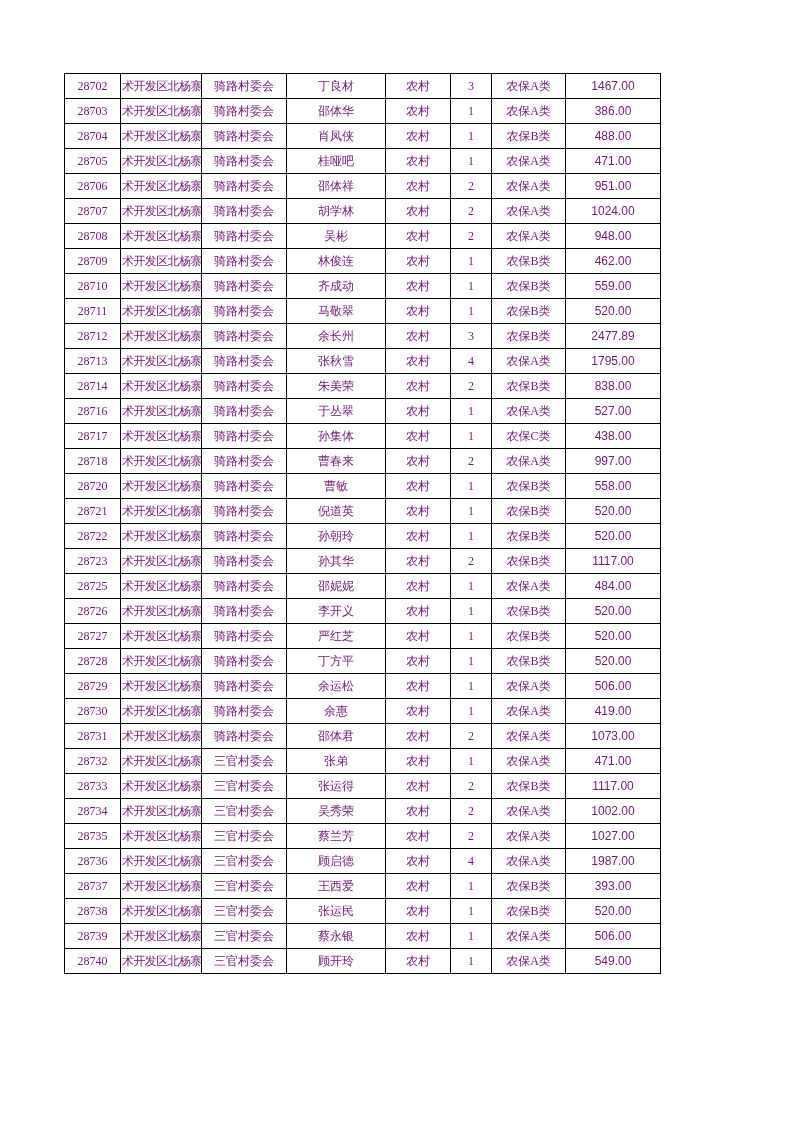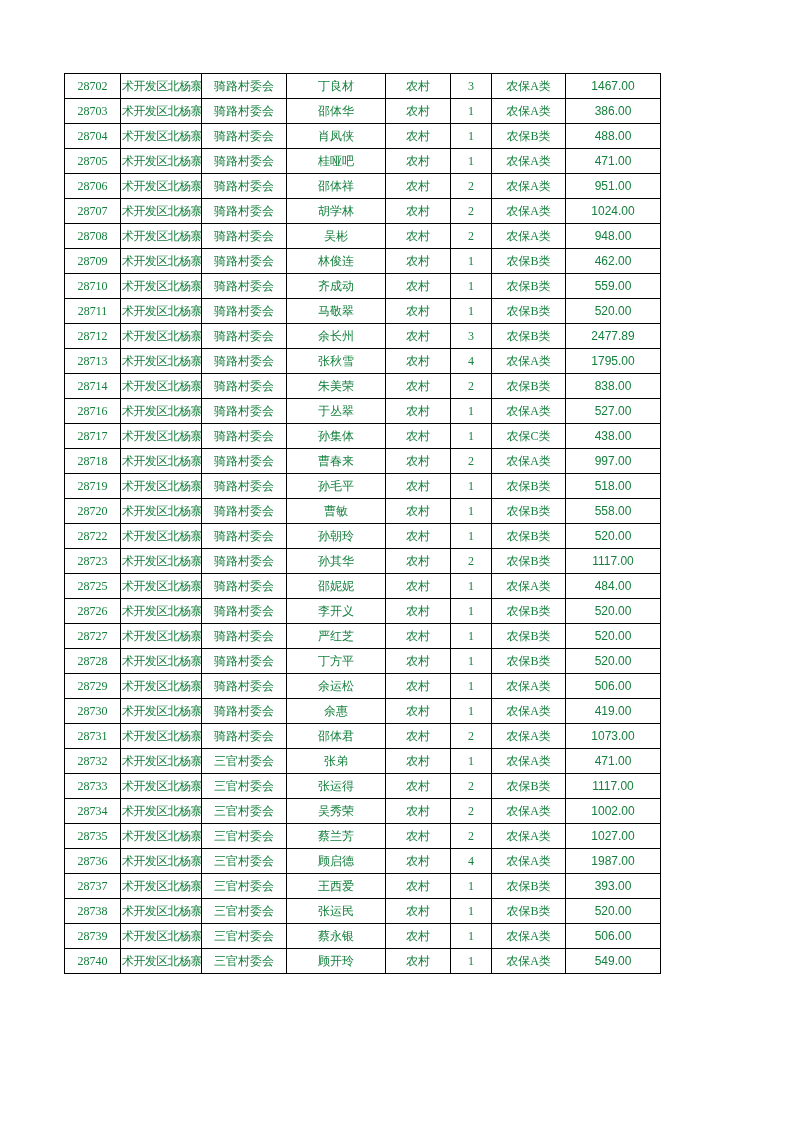--- a/index.html
+++ b/index.html
@@ -7,21 +7,21 @@
     padding: 0;
     background: #ffffff;
   }
   .page {
     position: relative;
     width: 793px;
     height: 1122px;
     background: #ffffff;
     overflow: hidden;
     font-family: "Liberation Serif", "DejaVu Serif", serif;
-    color: #15803d;
+    color: #701a75;
   }
   table.record-table {
     position: absolute;
     left: 64px;
     top: 73px;
     border-collapse: collapse;
     table-layout: fixed;
     width: 596px;
   }
   table.record-table td {
@@ -218,38 +218,38 @@
           <td class="col-id">28718</td>
           <td class="col-district">术开发区北杨寨</td>
           <td class="col-village">骑路村委会</td>
           <td class="col-name">曹春来</td>
           <td class="col-residence">农村</td>
           <td class="col-count">2</td>
           <td class="col-category">农保A类</td>
           <td class="col-amount">997.00</td>
         </tr>
         <tr>
-          <td class="col-id">28719</td>
-          <td class="col-district">术开发区北杨寨</td>
-          <td class="col-village">骑路村委会</td>
-          <td class="col-name">孙毛平</td>
-          <td class="col-residence">农村</td>
-          <td class="col-count">1</td>
-          <td class="col-category">农保B类</td>
-          <td class="col-amount">518.00</td>
-        </tr>
-        <tr>
           <td class="col-id">28720</td>
           <td class="col-district">术开发区北杨寨</td>
           <td class="col-village">骑路村委会</td>
           <td class="col-name">曹敏</td>
           <td class="col-residence">农村</td>
           <td class="col-count">1</td>
           <td class="col-category">农保B类</td>
           <td class="col-amount">558.00</td>
+        </tr>
+        <tr>
+          <td class="col-id">28721</td>
+          <td class="col-district">术开发区北杨寨</td>
+          <td class="col-village">骑路村委会</td>
+          <td class="col-name">倪道英</td>
+          <td class="col-residence">农村</td>
+          <td class="col-count">1</td>
+          <td class="col-category">农保B类</td>
+          <td class="col-amount">520.00</td>
         </tr>
         <tr>
           <td class="col-id">28722</td>
           <td class="col-district">术开发区北杨寨</td>
           <td class="col-village">骑路村委会</td>
           <td class="col-name">孙朝玲</td>
           <td class="col-residence">农村</td>
           <td class="col-count">1</td>
           <td class="col-category">农保B类</td>
           <td class="col-amount">520.00</td>

